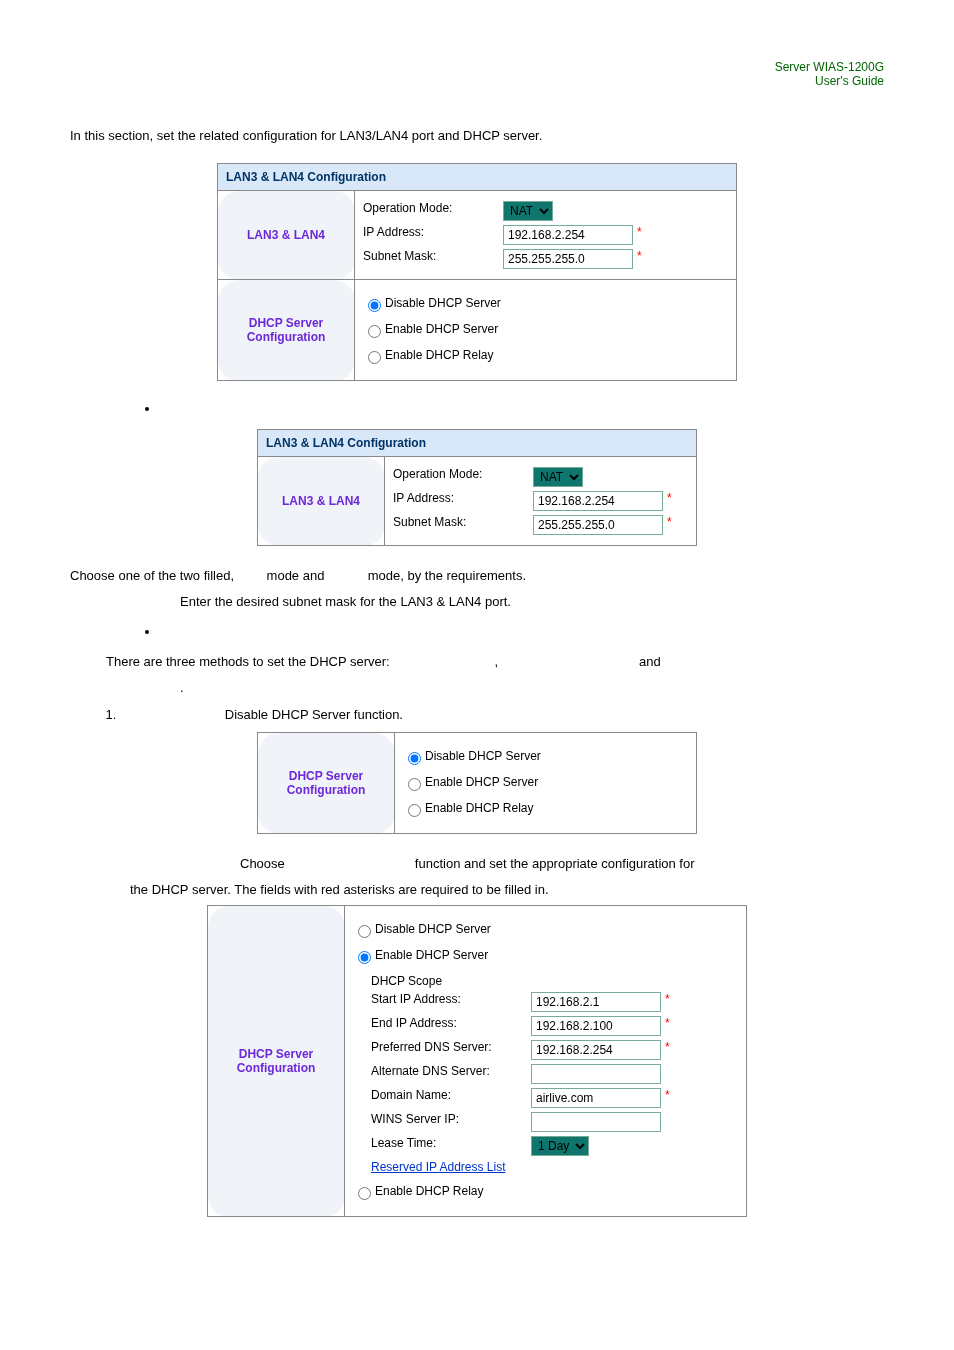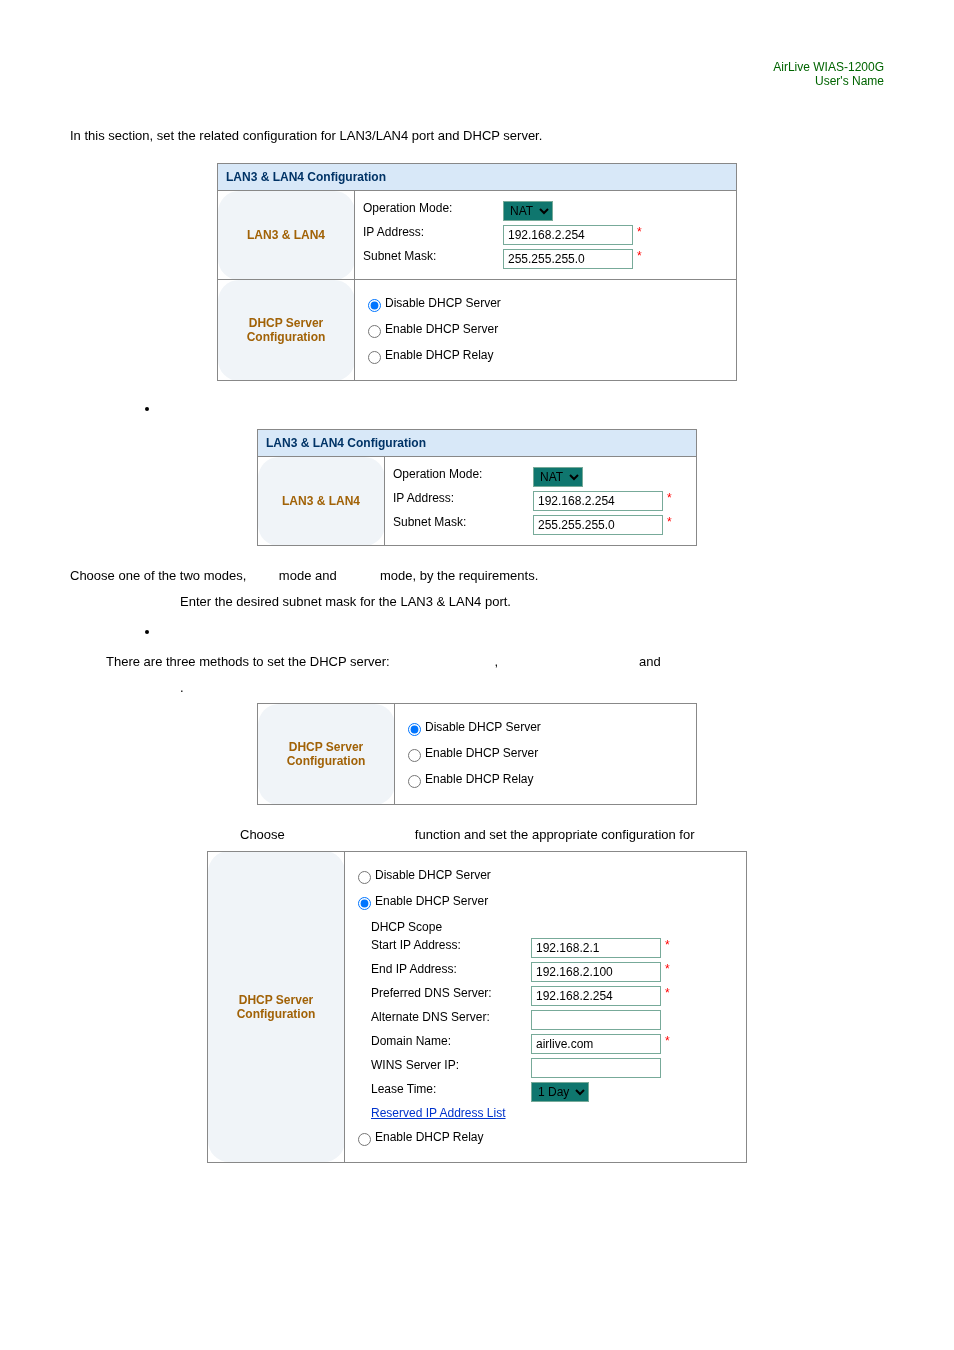--- a/index.html
+++ b/index.html
@@ -41,21 +41,21 @@
   .config-table .title-row {
     background: #d8e8f8;
     text-align: left;
     font-weight: bold;
     color: #003366;
   }
   .config-table .row-label {
     background: #f0f4f8;
     font-weight: bold;
     text-align: center;
-    color: #a16207;
+    color: #6d28d9;
     border-radius: 21px;
   }
   .field-row {
     display: flex;
     margin: 4px 0;
   }
   .field-label {
     width: 140px;
     display: inline-block;
   }
@@ -111,22 +111,22 @@
   .bullet {
     list-style: disc;
     margin-left: 50px;
   }
 </style>
 </head>
 <body>
 
 <div class="page">
   <div class="header-right">
-    <span>AirLive  WIAS-1200G</span><br>
-    <span>User's  Name</span>
+    <span>Server  WIAS-1200G</span><br>
+    <span>User's  Guide</span>
   </div>
 
   <p class="intro">In this section, set the related configuration for LAN3/LAN4 port and DHCP server.</p>
 
   <table class="config-table">
     <tbody>
         <tr>
           <td colspan="2" class="title-row">LAN3 &amp; LAN4 Configuration</td>
         </tr>
     <tr>
@@ -193,21 +193,21 @@
           <span class="field-label">Subnet Mask:</span>
           <input class="field-input" value="255.255.255.0" style="">
               <span class="asterisk">*</span>
         </div>
       </td>
     </tr>
   </tbody>
     </table>
 
   <div class="body-text indented">
-    <span>Choose one of the two modes,</span>
+    <span>Choose one of the two filled,</span>
     &nbsp;&nbsp;&nbsp;&nbsp;&nbsp;&nbsp;&nbsp;
     <span>mode and</span>
     &nbsp;&nbsp;&nbsp;&nbsp;&nbsp;&nbsp;&nbsp;&nbsp;&nbsp;&nbsp;
     <span>mode, by the requirements.</span>
   </div>
   <div class="body-text indented2" style="margin-left:110px">Enter the desired subnet mask for the LAN3 &amp; LAN4 port.</div>
 
   <ul class="bullet">
       <li></li>
     </ul>
@@ -216,20 +216,26 @@
     <span>There are three methods to set the DHCP server:</span>
     &nbsp;&nbsp;&nbsp;&nbsp;&nbsp;&nbsp;&nbsp;&nbsp;&nbsp;&nbsp;&nbsp;&nbsp;&nbsp;&nbsp;&nbsp;&nbsp;&nbsp;&nbsp;&nbsp;&nbsp;&nbsp;&nbsp;&nbsp;&nbsp;&nbsp;&nbsp;&nbsp;
     <span>,</span>
     &nbsp;&nbsp;&nbsp;&nbsp;&nbsp;&nbsp;&nbsp;&nbsp;&nbsp;&nbsp;&nbsp;&nbsp;&nbsp;&nbsp;&nbsp;&nbsp;&nbsp;&nbsp;&nbsp;&nbsp;&nbsp;&nbsp;&nbsp;&nbsp;&nbsp;&nbsp;&nbsp;&nbsp;&nbsp;&nbsp;&nbsp;&nbsp;&nbsp;&nbsp;&nbsp;&nbsp;&nbsp;
     <span>and</span>
   </div>
   <div class="body-text" style="margin-left:110px">
     <span>.</span>
   </div>
 
+  <ol class="numbered">
+    <li>
+      &nbsp;&nbsp;&nbsp;&nbsp;&nbsp;&nbsp;&nbsp;&nbsp;&nbsp;&nbsp;&nbsp;&nbsp;&nbsp;&nbsp;&nbsp;&nbsp;&nbsp;&nbsp;&nbsp;&nbsp;&nbsp;&nbsp;&nbsp;&nbsp;&nbsp;&nbsp;&nbsp;&nbsp;
+      <span>Disable DHCP Server function.</span>
+    </li>
+  </ol>
 
   <table class="config-table small">
     <tbody>
         <tr>
       <td class="row-label" style="width:120px">DHCP Server Configuration</td>
       <td>
         <div class="radio-row">
               <input type="radio" checked="" style="">
               <span>Disable DHCP Server</span>
             </div>
@@ -244,20 +250,21 @@
       </td>
     </tr>
   </tbody>
     </table>
 
   <div class="body-text" style="margin-left:170px">
     <span>Choose</span>
     &nbsp;&nbsp;&nbsp;&nbsp;&nbsp;&nbsp;&nbsp;&nbsp;&nbsp;&nbsp;&nbsp;&nbsp;&nbsp;&nbsp;&nbsp;&nbsp;&nbsp;&nbsp;&nbsp;&nbsp;&nbsp;&nbsp;&nbsp;&nbsp;&nbsp;&nbsp;&nbsp;&nbsp;&nbsp;&nbsp;&nbsp;&nbsp;&nbsp;&nbsp;
     <span>function and set the appropriate configuration for</span>
   </div>
+  <div class="body-text" style="margin-left:60px">the DHCP server. The fields with red asterisks are required to be filled in.</div>
 
   <table class="config-table" style="width:540px">
     <tbody>
         <tr>
       <td class="row-label" style="width:120px;vertical-align:middle">DHCP Server Configuration</td>
       <td>
         <div class="radio-row">
               <input type="radio" style="">
               <span>Disable DHCP Server</span>
             </div>

